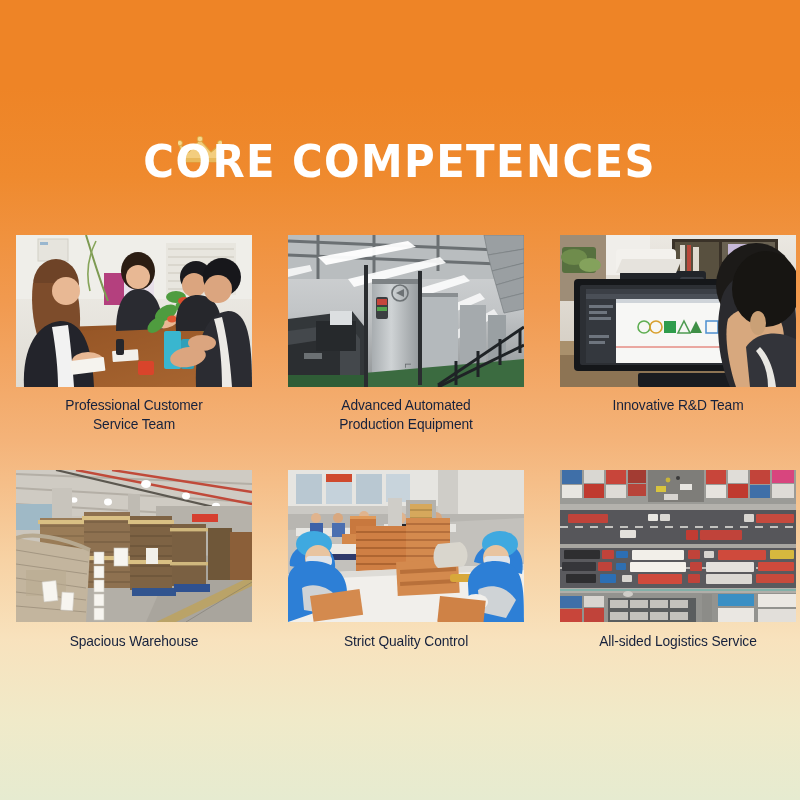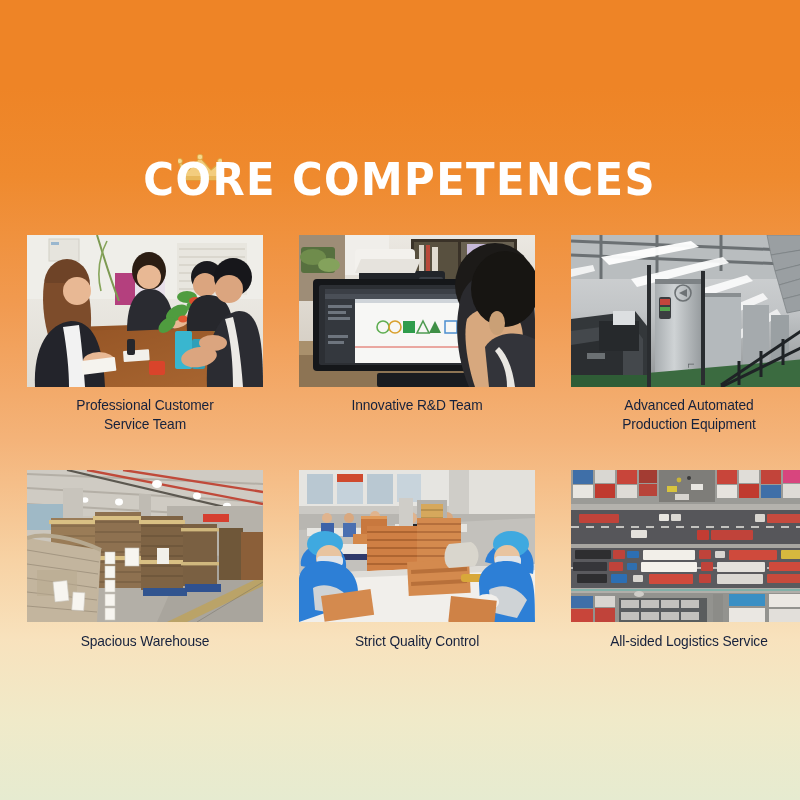--- a/index.html
+++ b/index.html
@@ -29,21 +29,21 @@
   }
 
   .page {
     position: absolute;
     inset: 0;
   }
 
   
   .title-block {
     position: absolute;
-    top: 150px;
+    top: 132px;
     left: 0;
     width: 800px;
     text-align: center;
   }
 
   .crown-icon {
     position: absolute;
     left: 178px;
     top: 4px;
     width: 44px;
@@ -61,21 +61,21 @@
     line-height: 60px;
     transform: scaleX(0.93);
     transform-origin: center;
     white-space: nowrap;
   }
 
   
   .grid {
     position: absolute;
     top: 235px;
-    left: 27px;
+    left: 16px;
     width: 748px;
     display: grid;
     grid-template-columns: repeat(3, 236px);
     grid-column-gap: 20px;
     grid-row-gap: 6px;
     gap: 36px;
   }
 
   .card {
     width: 236px;
@@ -201,104 +201,20 @@
       <div class="caption">
         <span>Professional Customer</span><br>
         <span>Service Team</span>
       </div>
     </div>
 
     <div class="card">
       <div class="photo">
         <svg viewBox="0 0 236 152" preserveAspectRatio="xMidYMid slice">
           <defs>
-            <linearGradient id="c2bg" x1="0" y1="0" x2="0" y2="1">
-              <stop offset="0" stop-color="#ebe8e2"></stop>
-                <stop offset="1" stop-color="#cfc7bb"></stop>
-            </linearGradient>
-          </defs>
-          <rect width="236" height="152" fill="url(#c2bg)"></rect>
-          <rect x="0" y="0" width="46" height="66" fill="#9e8d77"></rect>
-          <rect x="46" y="0" width="44" height="40" fill="#f0eeea"></rect>
-          <rect x="2" y="12" width="34" height="26" rx="3" fill="#57703f"></rect>
-          <ellipse cx="14" cy="22" rx="13" ry="8" fill="#6f8c4c"></ellipse>
-          <ellipse cx="30" cy="30" rx="11" ry="7" fill="#84a25c"></ellipse>
-
-          <rect x="112" y="4" width="106" height="48" fill="#3a3228"></rect>
-          <rect x="115" y="7" width="44" height="42" fill="#58503f"></rect>
-          <rect x="162" y="7" width="53" height="20" fill="#6a6252"></rect>
-          <rect x="162" y="30" width="53" height="19" fill="#4c4538"></rect>
-          <rect x="120" y="10" width="5" height="26" fill="#d8d3c8"></rect>
-          <rect x="127" y="10" width="4" height="26" fill="#b9493a"></rect>
-          <rect x="133" y="12" width="6" height="24" fill="#e0dbd0"></rect>
-          <rect x="168" y="9" width="26" height="14" fill="#c7b9d8"></rect>
-          <rect x="196" y="34" width="14" height="13" fill="#ddd8cd"></rect>
-
-          <rect x="60" y="36" width="86" height="34" rx="3" fill="#22252a"></rect>
-          <rect x="56" y="14" width="60" height="24" rx="4" fill="#f3f1ed"></rect>
-          <path d="M56 38 L116 38 L122 24 L62 24 Z" fill="#e6e3dd"></path>
-          <rect x="120" y="42" width="24" height="6" rx="2" fill="#3a3e45"></rect>
-
-          <rect x="0" y="106" width="166" height="14" fill="#a9906c"></rect>
-          <rect x="0" y="120" width="166" height="32" fill="#8d7454"></rect>
-          <rect x="140" y="78" width="76" height="30" fill="#b49a73"></rect>
-
-          <rect x="14" y="44" width="196" height="92" rx="4" fill="#15171a"></rect>
-          <rect x="20" y="50" width="184" height="80" rx="2" fill="#2c2f34"></rect>
-          <rect x="26" y="54" width="172" height="5" fill="#3b3f46"></rect>
-          <rect x="26" y="59" width="172" height="5" fill="#4a4f57"></rect>
-          <rect x="26" y="64" width="30" height="64" fill="#34383e"></rect>
-          <rect x="168" y="64" width="30" height="64" fill="#34383e"></rect>
-          <rect x="56" y="64" width="112" height="64" fill="#f7f7f5"></rect>
-          <rect x="56" y="64" width="112" height="4" fill="#cfd4d9"></rect>
-          <line x1="56" y1="112" x2="168" y2="112" stroke="#d9453a" stroke-width="0.9"></line>
-          <g>
-            <circle cx="84" cy="92" r="6" fill="none" stroke="#5fae52" stroke-width="1.6"></circle>
-            <circle cx="96" cy="92" r="6" fill="none" stroke="#d9a02e" stroke-width="1.6"></circle>
-            <rect x="104" y="86" width="12" height="12" fill="#2f9c4c"></rect>
-            <path d="M124 86 L130 98 L118 98 Z" fill="none" stroke="#4f9c52" stroke-width="1.6"></path>
-            <path d="M136 86 L142 98 L130 98 Z" fill="#3f8f46"></path>
-            <rect x="146" y="86" width="12" height="12" fill="none" stroke="#4c8fcf" stroke-width="1.5"></rect>
-          </g>
-          <g fill="#6e757e">
-            <rect x="29" y="70" width="24" height="3"></rect>
-              <rect x="29" y="76" width="18" height="3"></rect>
-            <rect x="29" y="82" width="22" height="3"></rect>
-              <rect x="29" y="100" width="20" height="3"></rect>
-            <rect x="29" y="106" width="16" height="3"></rect>
-          </g>
-          <g fill="#8d949d">
-            <rect x="171" y="70" width="24" height="3"></rect>
-              <rect x="171" y="76" width="20" height="3"></rect>
-            <rect x="171" y="86" width="24" height="3"></rect>
-              <rect x="171" y="92" width="17" height="3"></rect>
-          </g>
-          <rect x="171" y="80" width="10" height="3" fill="#3fb0a0"></rect>
-          <rect x="171" y="98" width="11" height="3" fill="#4c9ad6"></rect>
-
-          <rect x="78" y="138" width="104" height="14" rx="2" fill="#1a1c20"></rect>
-
-          <ellipse cx="196" cy="50" rx="40" ry="42" fill="#1c1a18"></ellipse>
-          <path d="M160 72 C162 50 178 36 200 36 C226 36 236 56 236 84 L236 152 L170 152 C158 124 156 92 160 72 Z" fill="#2a2a2e"></path>
-          <path d="M168 84 C176 74 190 70 204 72 C218 76 224 88 224 104 L224 152 L176 152 C168 128 164 100 168 84 Z" fill="#d7a87e"></path>
-          <ellipse cx="206" cy="54" rx="34" ry="38" fill="#171512"></ellipse>
-          <path d="M186 112 C194 100 210 96 226 100 L236 104 L236 152 L190 152 Z" fill="#33343a"></path>
-          <path d="M196 116 C204 126 208 138 208 152 L216 152 C214 134 208 120 200 112 Z" fill="#e9e7e2"></path>
-          <ellipse cx="198" cy="88" rx="8" ry="12" fill="#caa076"></ellipse>
-        </svg>
-      </div>
-      <div class="caption">
-        <span>Innovative R&amp;D Team</span>
-      </div>
-    </div>
-
-    <div class="card">
-      <div class="photo">
-        <svg viewBox="0 0 236 152" preserveAspectRatio="xMidYMid slice">
-          <defs>
             <linearGradient id="c3bg" x1="0" y1="0" x2="0" y2="1">
               <stop offset="0" stop-color="#d7d9da"></stop>
                 <stop offset="0.5" stop-color="#c2c5c7"></stop>
               <stop offset="1" stop-color="#8e9294"></stop>
             </linearGradient>
             <linearGradient id="c3m" x1="0" y1="0" x2="1" y2="0">
               <stop offset="0" stop-color="#a8adb0"></stop>
                 <stop offset="0.4" stop-color="#cfd3d5"></stop>
               <stop offset="1" stop-color="#94999c"></stop>
             </linearGradient>
@@ -367,20 +283,104 @@
 
           <g stroke="#2a2d30" stroke-width="4">
             <line x1="78" y1="30" x2="78" y2="152"></line>
             <line x1="132" y1="36" x2="132" y2="150"></line>
           </g>
         </svg>
       </div>
       <div class="caption">
         <span>Advanced Automated</span><br>
         <span>Production Equipment</span>
+      </div>
+    </div>
+
+    <div class="card">
+      <div class="photo">
+        <svg viewBox="0 0 236 152" preserveAspectRatio="xMidYMid slice">
+          <defs>
+            <linearGradient id="c2bg" x1="0" y1="0" x2="0" y2="1">
+              <stop offset="0" stop-color="#ebe8e2"></stop>
+                <stop offset="1" stop-color="#cfc7bb"></stop>
+            </linearGradient>
+          </defs>
+          <rect width="236" height="152" fill="url(#c2bg)"></rect>
+          <rect x="0" y="0" width="46" height="66" fill="#9e8d77"></rect>
+          <rect x="46" y="0" width="44" height="40" fill="#f0eeea"></rect>
+          <rect x="2" y="12" width="34" height="26" rx="3" fill="#57703f"></rect>
+          <ellipse cx="14" cy="22" rx="13" ry="8" fill="#6f8c4c"></ellipse>
+          <ellipse cx="30" cy="30" rx="11" ry="7" fill="#84a25c"></ellipse>
+
+          <rect x="112" y="4" width="106" height="48" fill="#3a3228"></rect>
+          <rect x="115" y="7" width="44" height="42" fill="#58503f"></rect>
+          <rect x="162" y="7" width="53" height="20" fill="#6a6252"></rect>
+          <rect x="162" y="30" width="53" height="19" fill="#4c4538"></rect>
+          <rect x="120" y="10" width="5" height="26" fill="#d8d3c8"></rect>
+          <rect x="127" y="10" width="4" height="26" fill="#b9493a"></rect>
+          <rect x="133" y="12" width="6" height="24" fill="#e0dbd0"></rect>
+          <rect x="168" y="9" width="26" height="14" fill="#c7b9d8"></rect>
+          <rect x="196" y="34" width="14" height="13" fill="#ddd8cd"></rect>
+
+          <rect x="60" y="36" width="86" height="34" rx="3" fill="#22252a"></rect>
+          <rect x="56" y="14" width="60" height="24" rx="4" fill="#f3f1ed"></rect>
+          <path d="M56 38 L116 38 L122 24 L62 24 Z" fill="#e6e3dd"></path>
+          <rect x="120" y="42" width="24" height="6" rx="2" fill="#3a3e45"></rect>
+
+          <rect x="0" y="106" width="166" height="14" fill="#a9906c"></rect>
+          <rect x="0" y="120" width="166" height="32" fill="#8d7454"></rect>
+          <rect x="140" y="78" width="76" height="30" fill="#b49a73"></rect>
+
+          <rect x="14" y="44" width="196" height="92" rx="4" fill="#15171a"></rect>
+          <rect x="20" y="50" width="184" height="80" rx="2" fill="#2c2f34"></rect>
+          <rect x="26" y="54" width="172" height="5" fill="#3b3f46"></rect>
+          <rect x="26" y="59" width="172" height="5" fill="#4a4f57"></rect>
+          <rect x="26" y="64" width="30" height="64" fill="#34383e"></rect>
+          <rect x="168" y="64" width="30" height="64" fill="#34383e"></rect>
+          <rect x="56" y="64" width="112" height="64" fill="#f7f7f5"></rect>
+          <rect x="56" y="64" width="112" height="4" fill="#cfd4d9"></rect>
+          <line x1="56" y1="112" x2="168" y2="112" stroke="#d9453a" stroke-width="0.9"></line>
+          <g>
+            <circle cx="84" cy="92" r="6" fill="none" stroke="#5fae52" stroke-width="1.6"></circle>
+            <circle cx="96" cy="92" r="6" fill="none" stroke="#d9a02e" stroke-width="1.6"></circle>
+            <rect x="104" y="86" width="12" height="12" fill="#2f9c4c"></rect>
+            <path d="M124 86 L130 98 L118 98 Z" fill="none" stroke="#4f9c52" stroke-width="1.6"></path>
+            <path d="M136 86 L142 98 L130 98 Z" fill="#3f8f46"></path>
+            <rect x="146" y="86" width="12" height="12" fill="none" stroke="#4c8fcf" stroke-width="1.5"></rect>
+          </g>
+          <g fill="#6e757e">
+            <rect x="29" y="70" width="24" height="3"></rect>
+              <rect x="29" y="76" width="18" height="3"></rect>
+            <rect x="29" y="82" width="22" height="3"></rect>
+              <rect x="29" y="100" width="20" height="3"></rect>
+            <rect x="29" y="106" width="16" height="3"></rect>
+          </g>
+          <g fill="#8d949d">
+            <rect x="171" y="70" width="24" height="3"></rect>
+              <rect x="171" y="76" width="20" height="3"></rect>
+            <rect x="171" y="86" width="24" height="3"></rect>
+              <rect x="171" y="92" width="17" height="3"></rect>
+          </g>
+          <rect x="171" y="80" width="10" height="3" fill="#3fb0a0"></rect>
+          <rect x="171" y="98" width="11" height="3" fill="#4c9ad6"></rect>
+
+          <rect x="78" y="138" width="104" height="14" rx="2" fill="#1a1c20"></rect>
+
+          <ellipse cx="196" cy="50" rx="40" ry="42" fill="#1c1a18"></ellipse>
+          <path d="M160 72 C162 50 178 36 200 36 C226 36 236 56 236 84 L236 152 L170 152 C158 124 156 92 160 72 Z" fill="#2a2a2e"></path>
+          <path d="M168 84 C176 74 190 70 204 72 C218 76 224 88 224 104 L224 152 L176 152 C168 128 164 100 168 84 Z" fill="#d7a87e"></path>
+          <ellipse cx="206" cy="54" rx="34" ry="38" fill="#171512"></ellipse>
+          <path d="M186 112 C194 100 210 96 226 100 L236 104 L236 152 L190 152 Z" fill="#33343a"></path>
+          <path d="M196 116 C204 126 208 138 208 152 L216 152 C214 134 208 120 200 112 Z" fill="#e9e7e2"></path>
+          <ellipse cx="198" cy="88" rx="8" ry="12" fill="#caa076"></ellipse>
+        </svg>
+      </div>
+      <div class="caption">
+        <span>Innovative R&amp;D Team</span>
       </div>
     </div>
 
     <div class="card row2">
       <div class="photo">
         <svg viewBox="0 0 236 152" preserveAspectRatio="xMidYMid slice">
           <rect width="236" height="152" fill="#cbc6bd"></rect>
 
           <rect x="0" y="0" width="236" height="46" fill="#cfcbc3"></rect>
           <g stroke="#b4afa6" stroke-width="2" fill="none">

